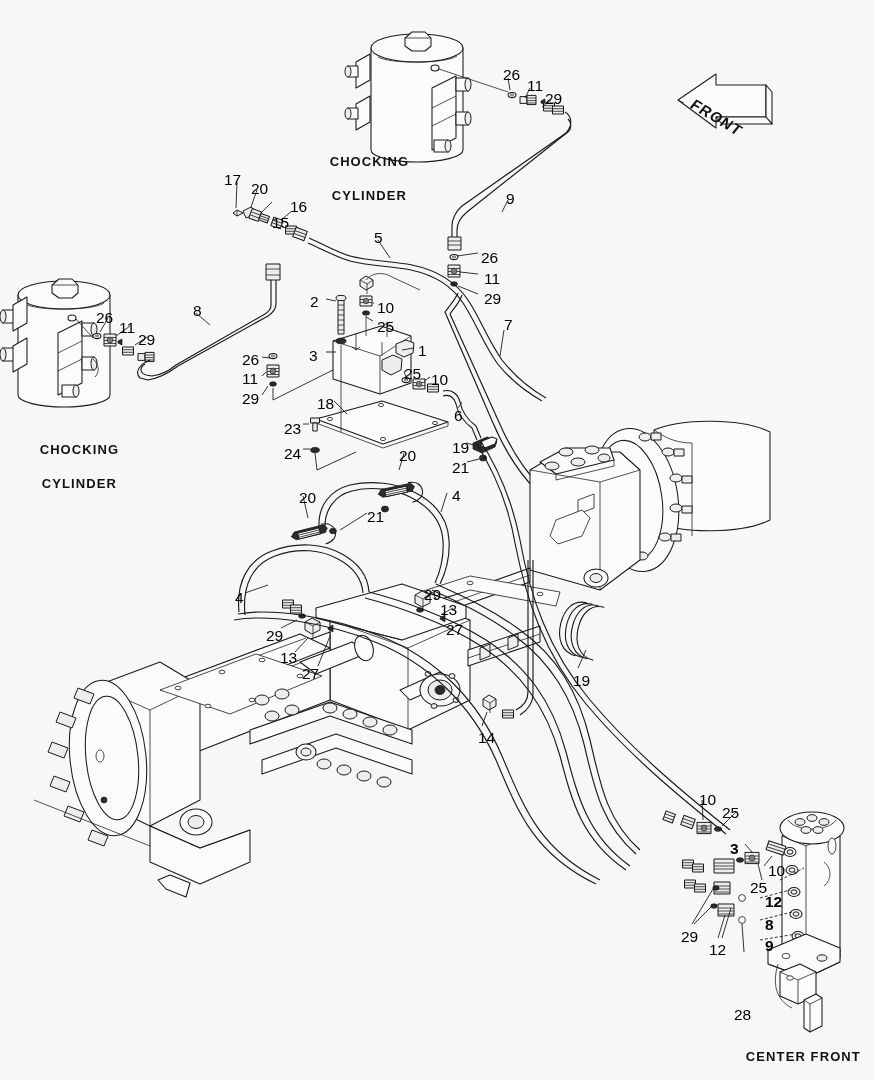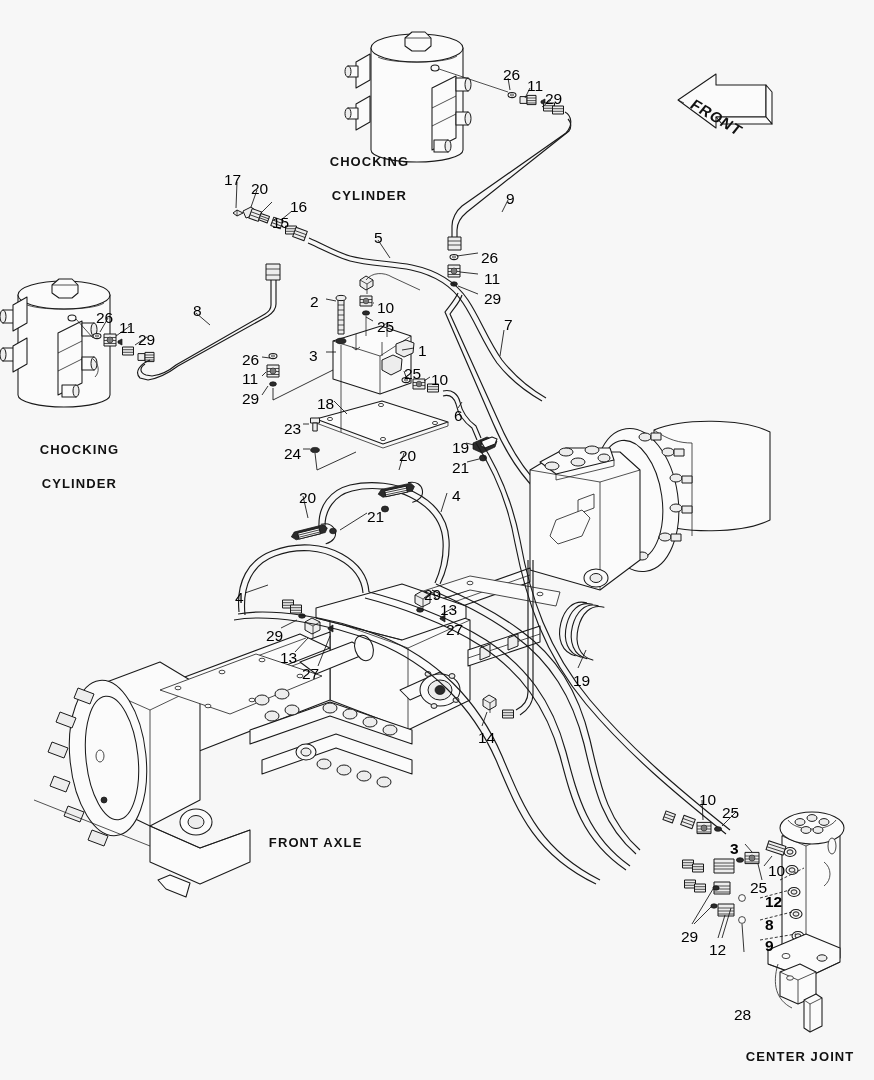--- a/index.html
+++ b/index.html
@@ -674,26 +674,23 @@
   <div class="cap grp-cap" style="left:300px; top:136px; width:120px;">
     <span>CHOCKING</span><br>
     <span>CYLINDER</span>
   </div>
 
   <div class="cap grp-cap" style="left:10px; top:424px; width:120px;">
     <span>CHOCKING</span><br>
     <span>CYLINDER</span>
   </div>
 
-  <div class="cap grp-cap" style="left:250px; top:817px; width:110px; text-align:left;">
-    <span>FRONT AXLE</span>
-  </div>
 
   <div class="cap grp-cap" style="left:727px; top:1031px; width:140px; text-align:left;">
-    <span>CENTER JOINT</span>
+    <span>CENTER FRONT</span>
   </div>
 
   <div class="frontlabel" style="left:698px; top:96px; transform: rotate(31deg) skewX(-8deg); transform-origin: left top;">
     <span>FRONT</span>
   </div>
 
   <div id="callout-layer">
       <div class="num" style="left: 503px; top: 67px;">26</div>
       <div class="num" style="left: 527px; top: 78px;">11</div>
       <div class="num" style="left: 545px; top: 91px;">29</div>

